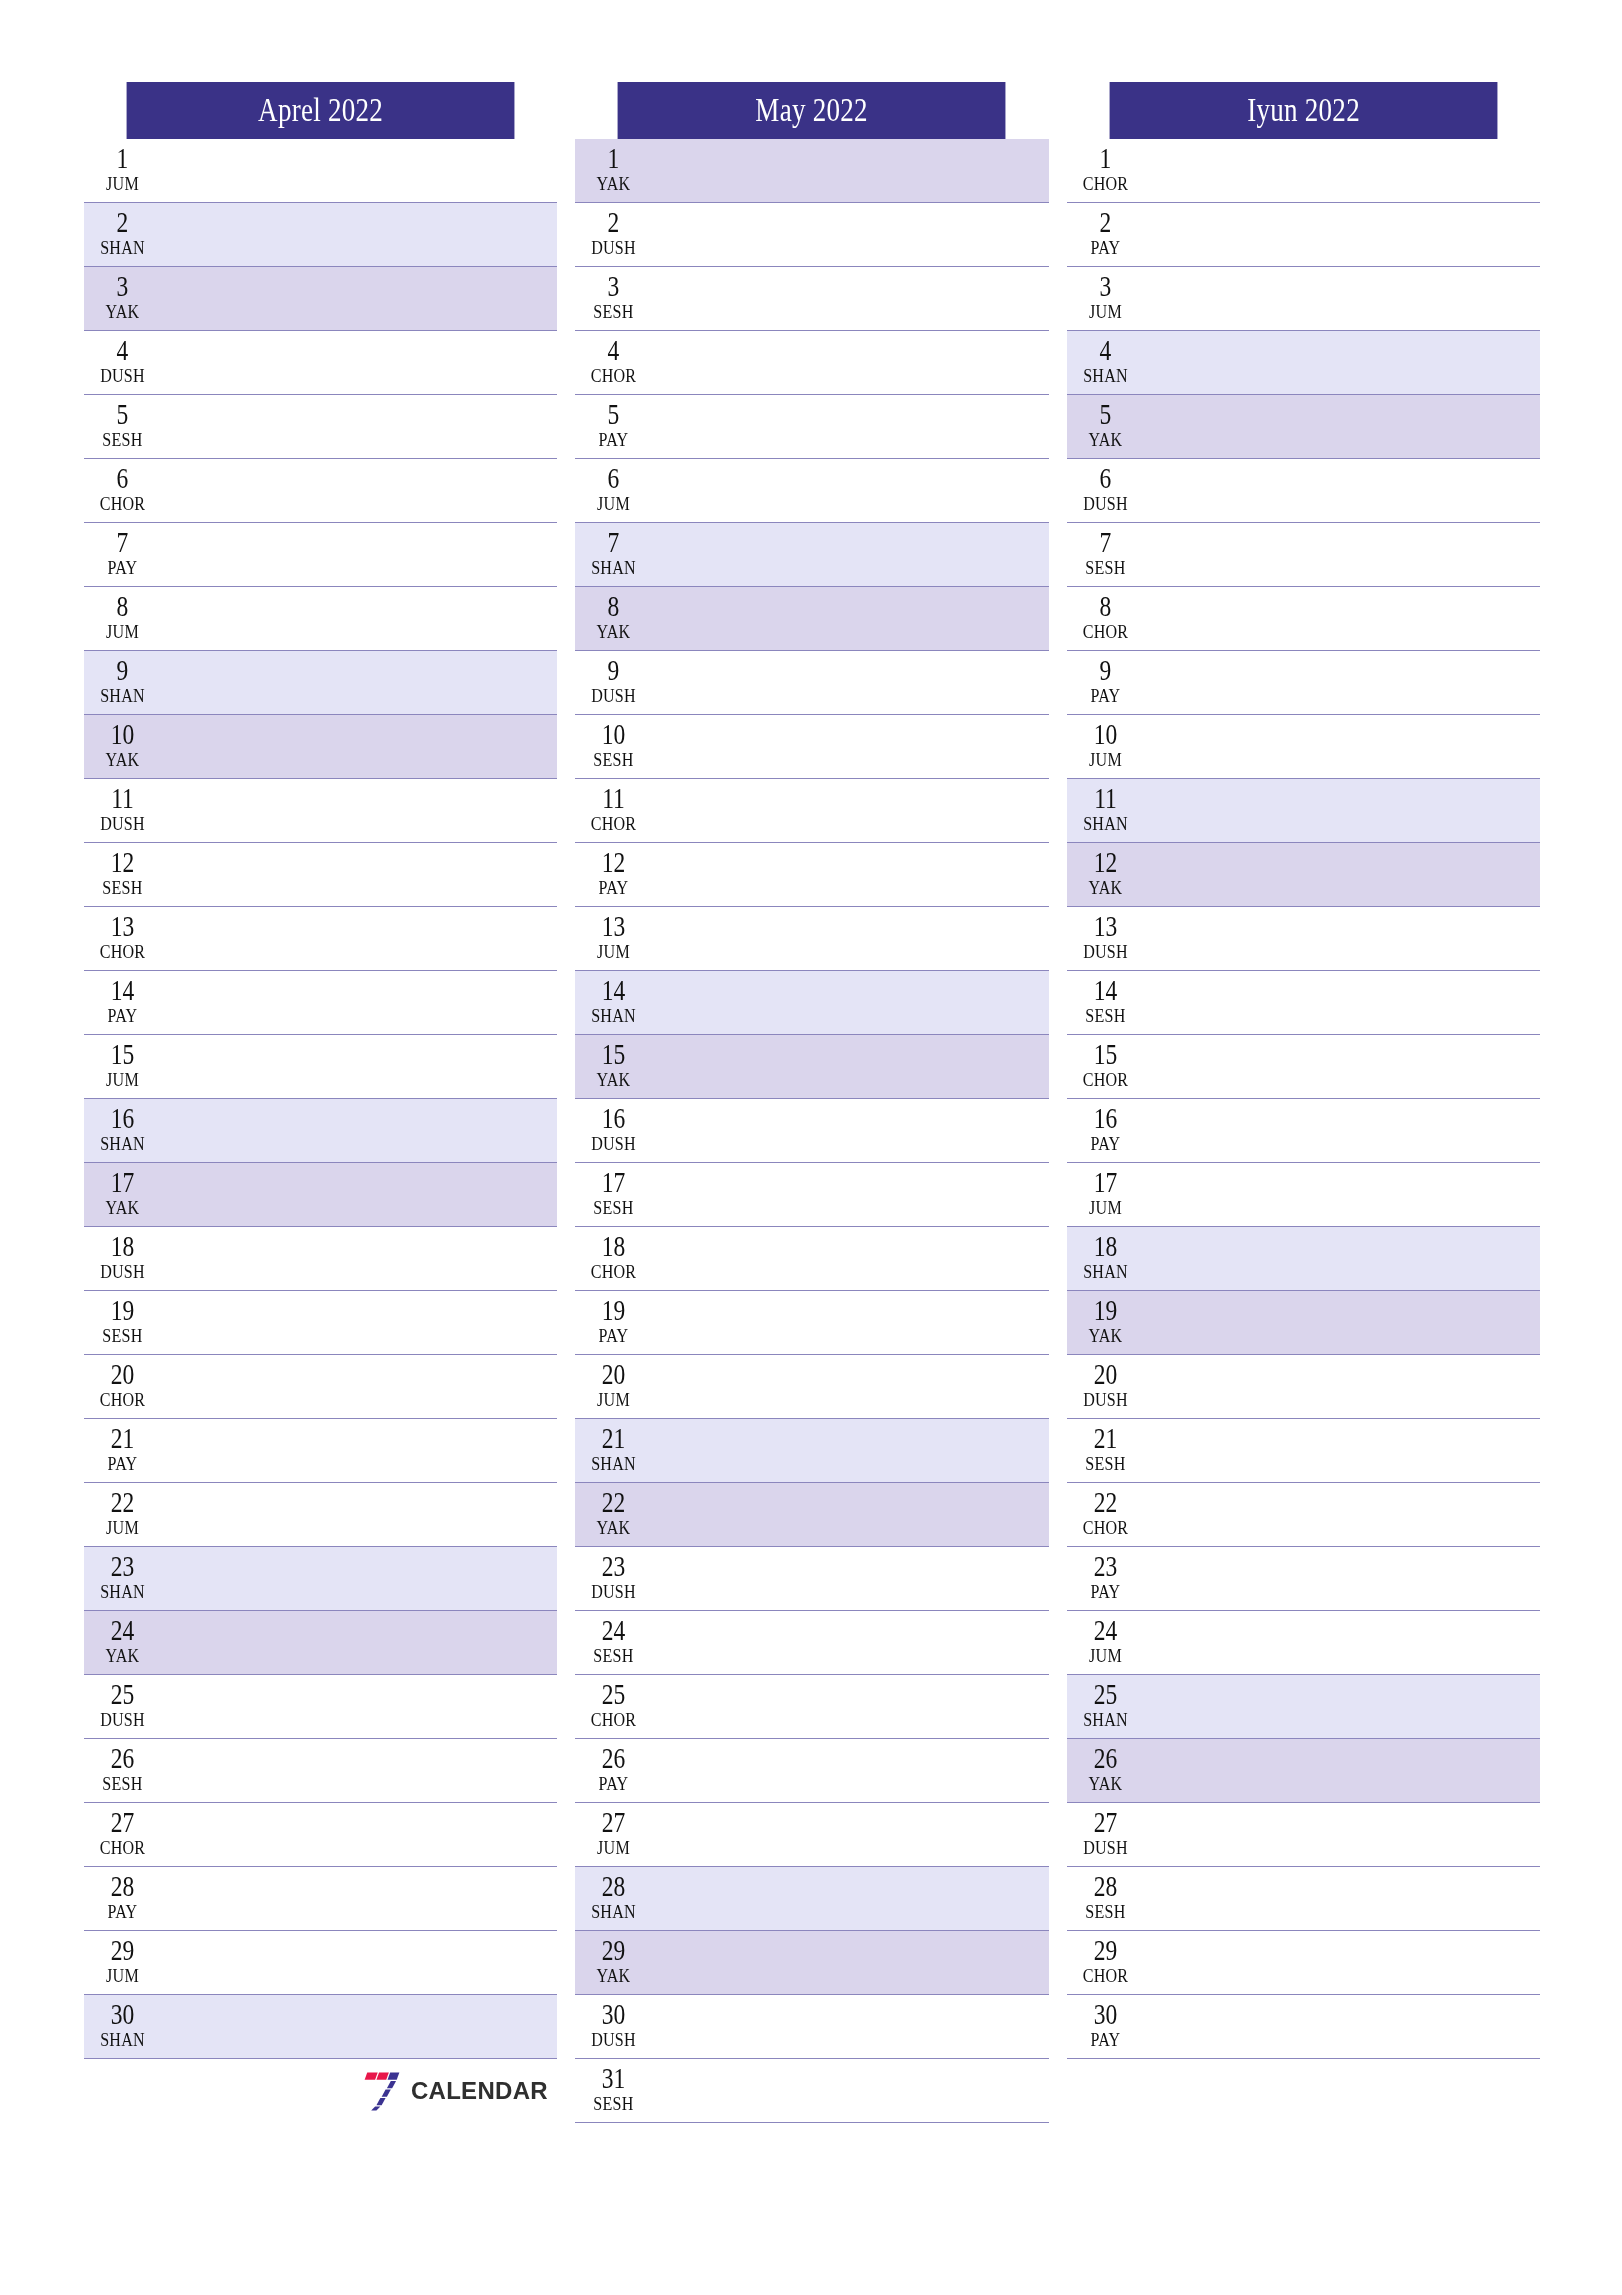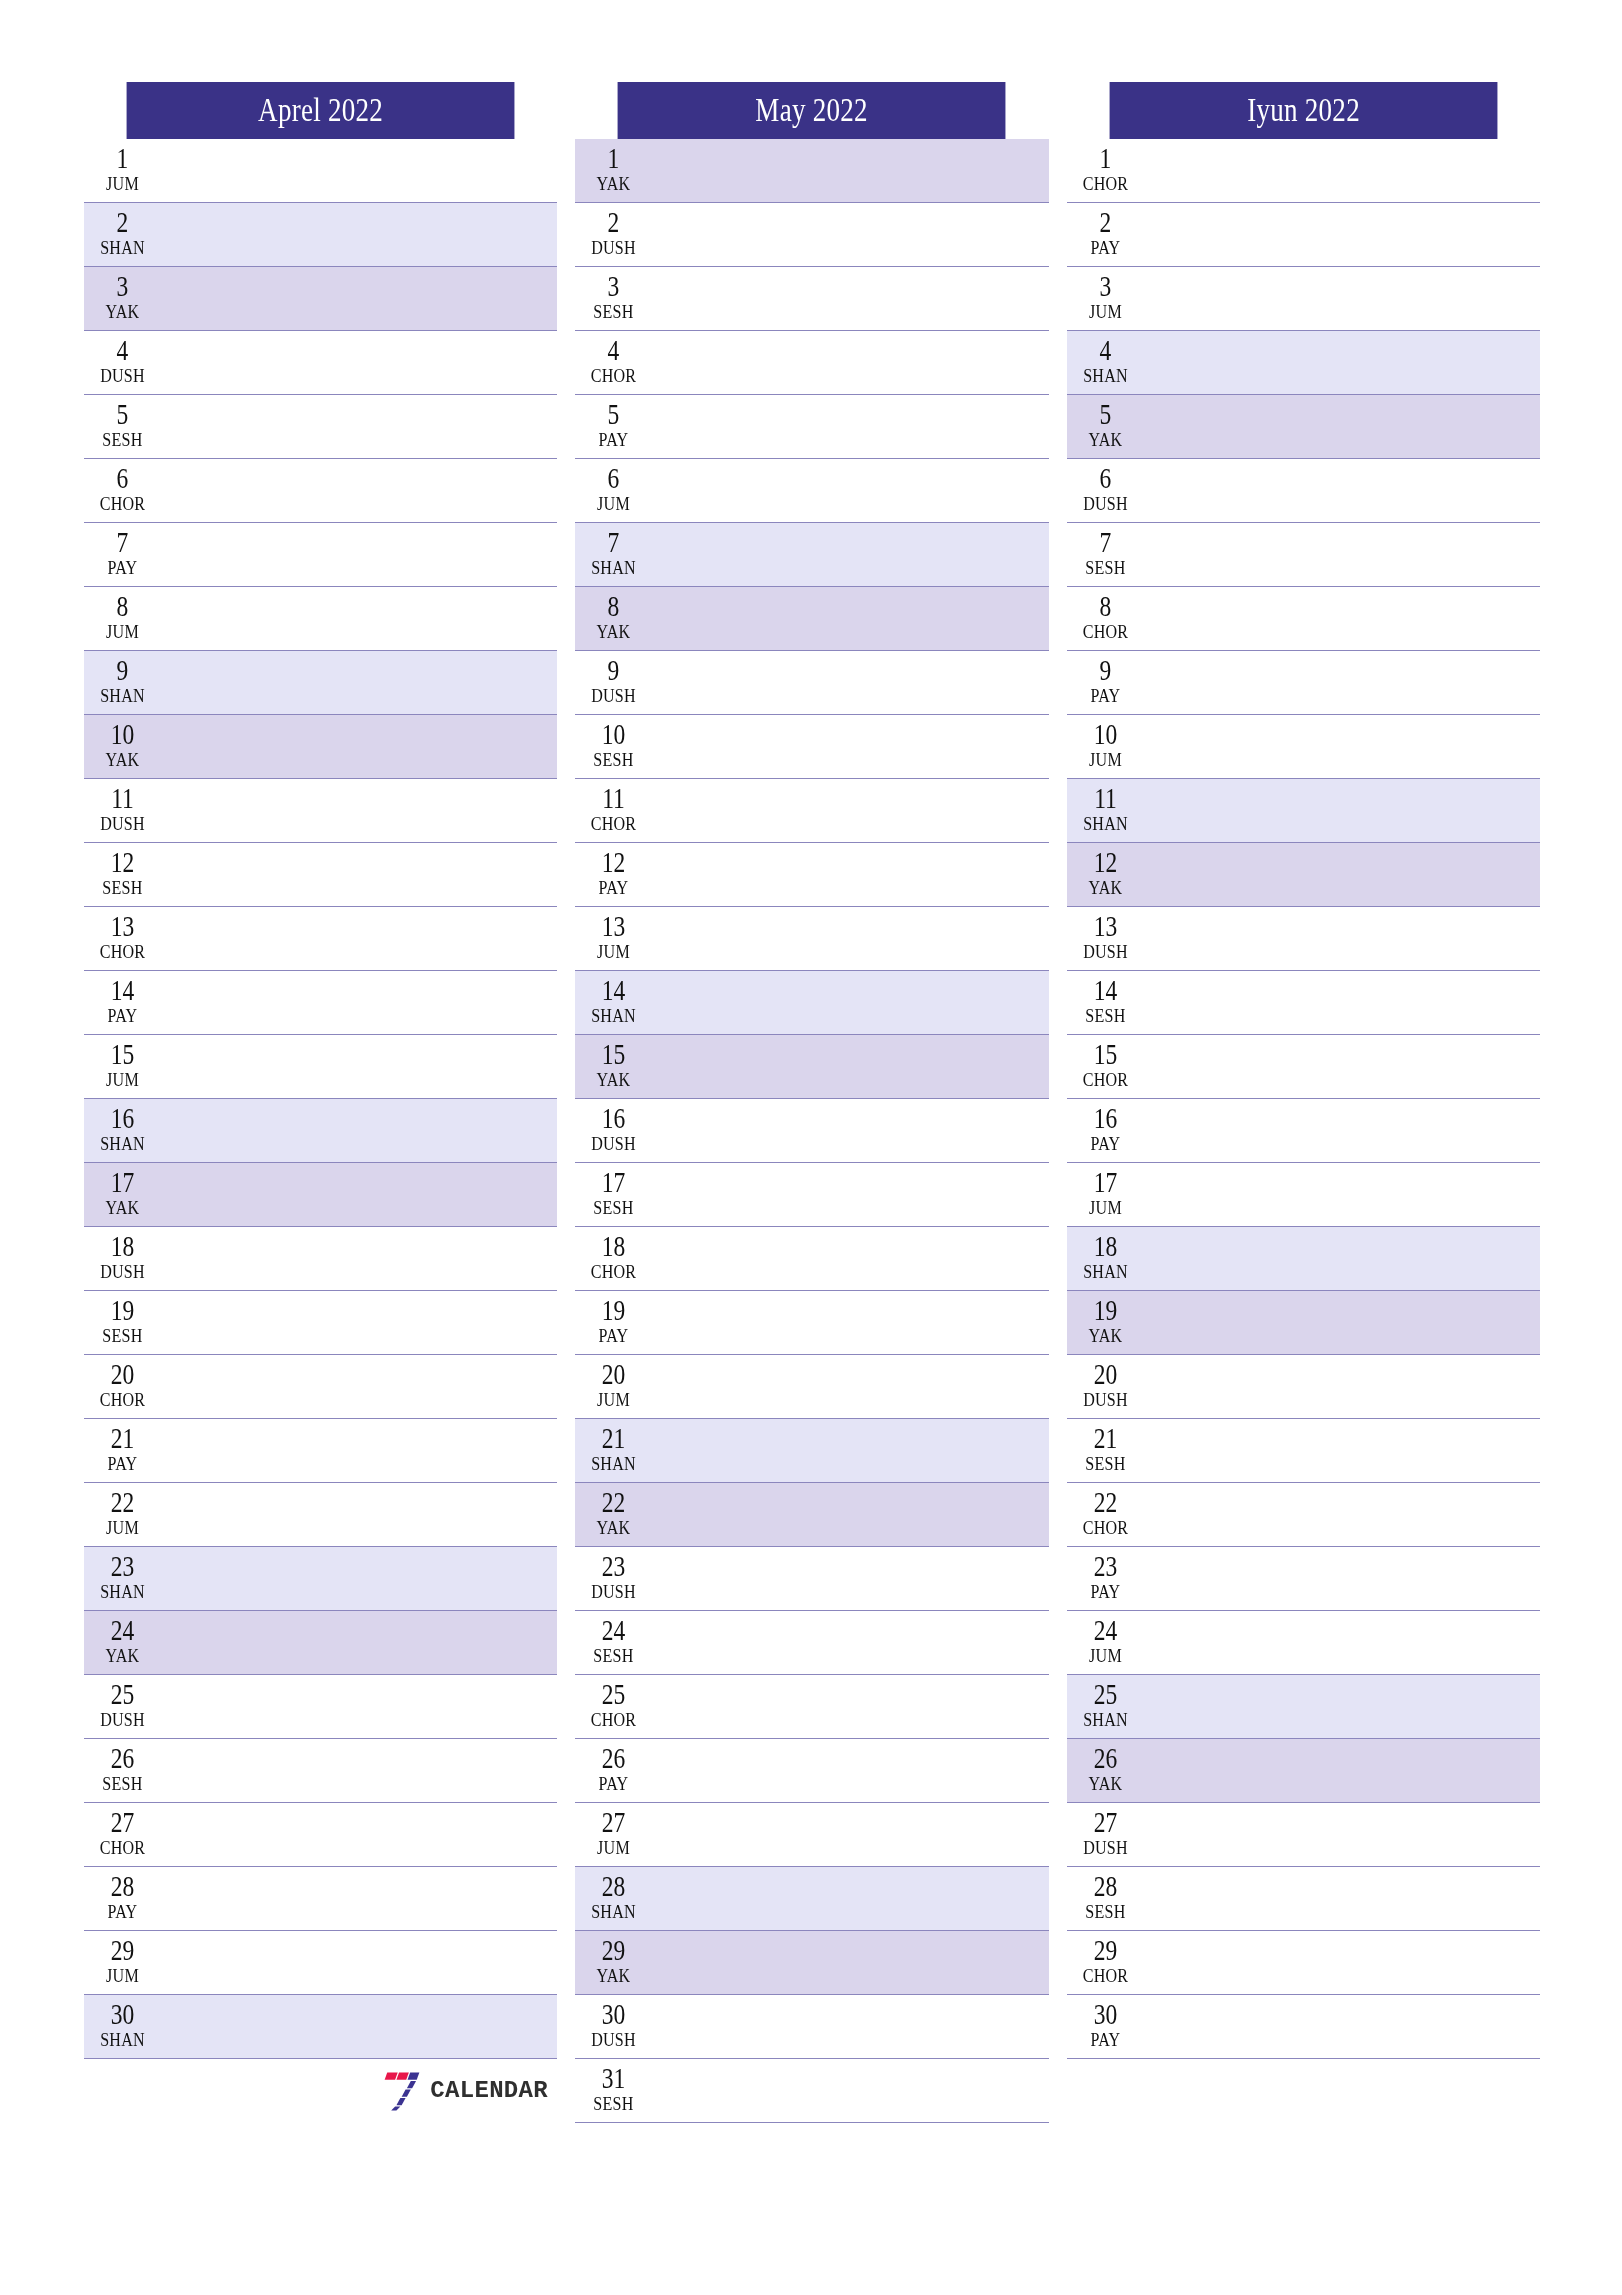--- a/index.html
+++ b/index.html
@@ -108,21 +108,21 @@
     height: 47px;
     box-sizing: border-box;
   }
   .logo-mark {
     width: 38px;
     height: 41px;
     display: block;
     flex: 0 0 auto;
   }
   .logo-text {
-    font-family: Liberation Mono, monospace;
+    font-family: Liberation Sans, sans-serif;
     font-weight: bold;
     font-size: 24px;
     letter-spacing: 0.3px;
     color: #2f2f2f;
     line-height: 1;
     white-space: nowrap;
   }
 </style>
 </head>
 <body>

